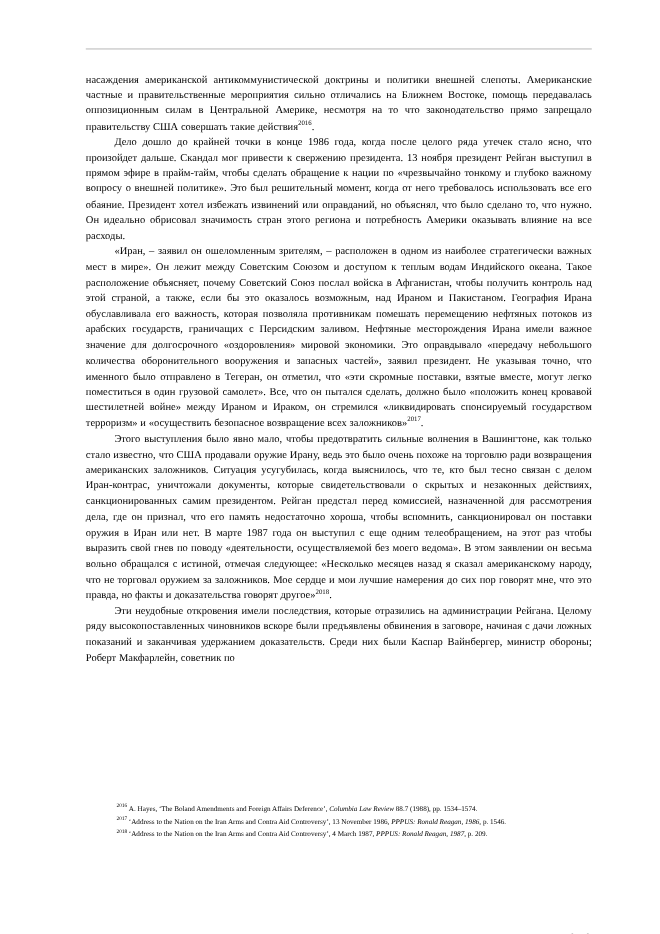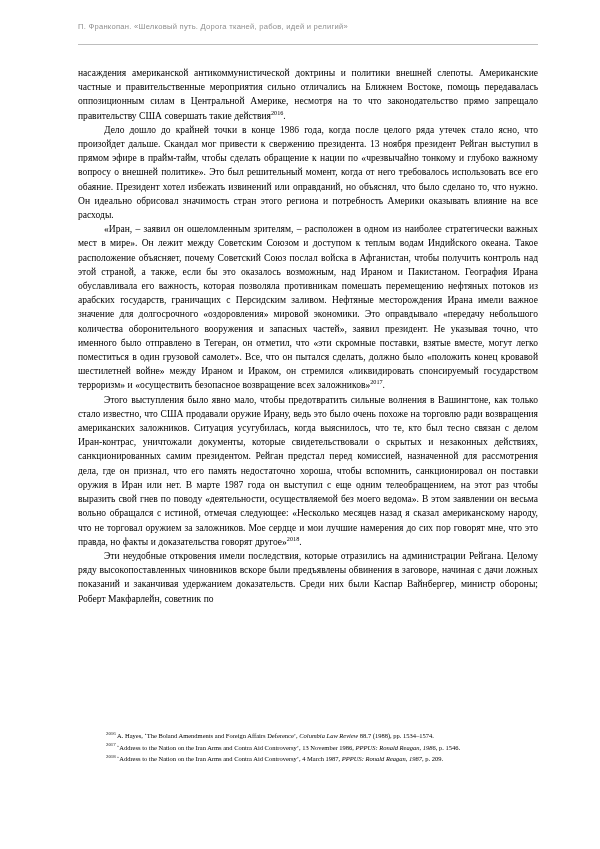--- a/index.html
+++ b/index.html
@@ -104,21 +104,20 @@
     font-size: 14px;
     color: #000;
     margin-top: 47px;
   }
 </style>
 </head>
 <body>
 
 <div class="page">
 
-  <div class="running-head">П.  Франкопан.  «Шелковый путь. Дорога тканей, рабов, идей и религий»</div>
 
   <div class="rule"></div>
 
   <div class="content">
     <p class="body noindent"><span>насаждения американской антикоммунистической доктрины и политики внешней слепоты. Американские частные и правительственные мероприятия сильно отличались на Ближнем Востоке, помощь передавалась оппозиционным силам в Центральной Америке, несмотря на то что законодательство прямо запрещало правительству США совершать такие действия</span><sup>2016</sup><span>.</span></p>
 
     <p class="body"><span>Дело дошло до крайней точки в конце 1986 года, когда после целого ряда утечек стало ясно, что произойдет дальше. Скандал мог привести к свержению президента. 13 ноября президент Рейган выступил в прямом эфире в прайм-тайм, чтобы сделать обращение к нации по «чрезвычайно тонкому и глубоко важному вопросу о внешней политике». Это был решительный момент, когда от него требовалось использовать все его обаяние. Президент хотел избежать извинений или оправданий, но объяснял, что было сделано то, что нужно. Он идеально обрисовал значимость стран этого региона и потребность Америки оказывать влияние на все расходы.</span></p>
 
     <p class="body"><span>«Иран, – заявил он ошеломленным зрителям, – расположен в одном из наиболее стратегически важных мест в мире». Он лежит между Советским Союзом и доступом к теплым водам Индийского океана. Такое расположение объясняет, почему Советский Союз послал войска в Афганистан, чтобы получить контроль над этой страной, а также, если бы это оказалось возможным, над Ираном и Пакистаном. География Ирана обуславливала его важность, которая позволяла противникам помешать перемещению нефтяных потоков из арабских государств, граничащих с Персидским заливом. Нефтяные месторождения Ирана имели важное значение для долгосрочного «оздоровления» мировой экономики. Это оправдывало «передачу небольшого количества оборонительного вооружения и запасных частей», заявил президент. Не указывая точно, что именного было отправлено в Тегеран, он отметил, что «эти скромные поставки, взятые вместе, могут легко поместиться в один грузовой самолет». Все, что он пытался сделать, должно было «положить конец кровавой шестилетней войне» между Ираном и Ираком, он стремился «ликвидировать спонсируемый государством терроризм» и «осуществить безопасное возвращение всех заложников»</span><sup>2017</sup><span>.</span></p>
 

